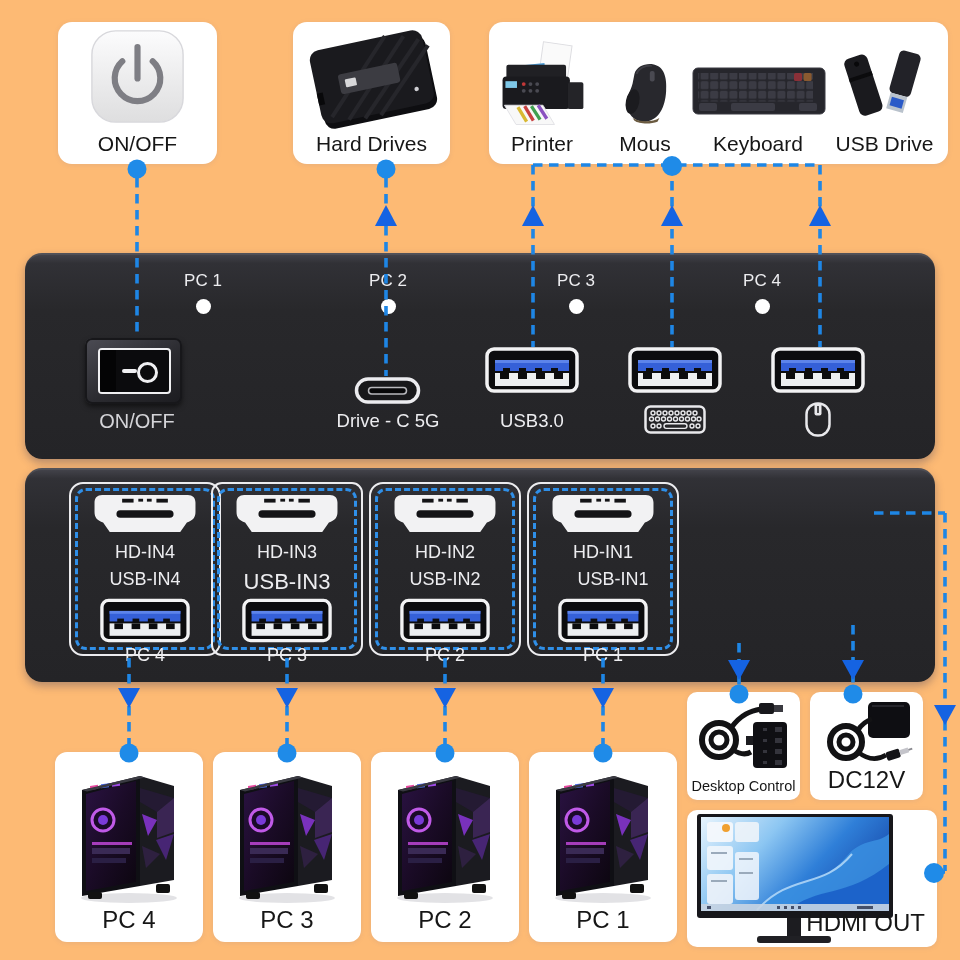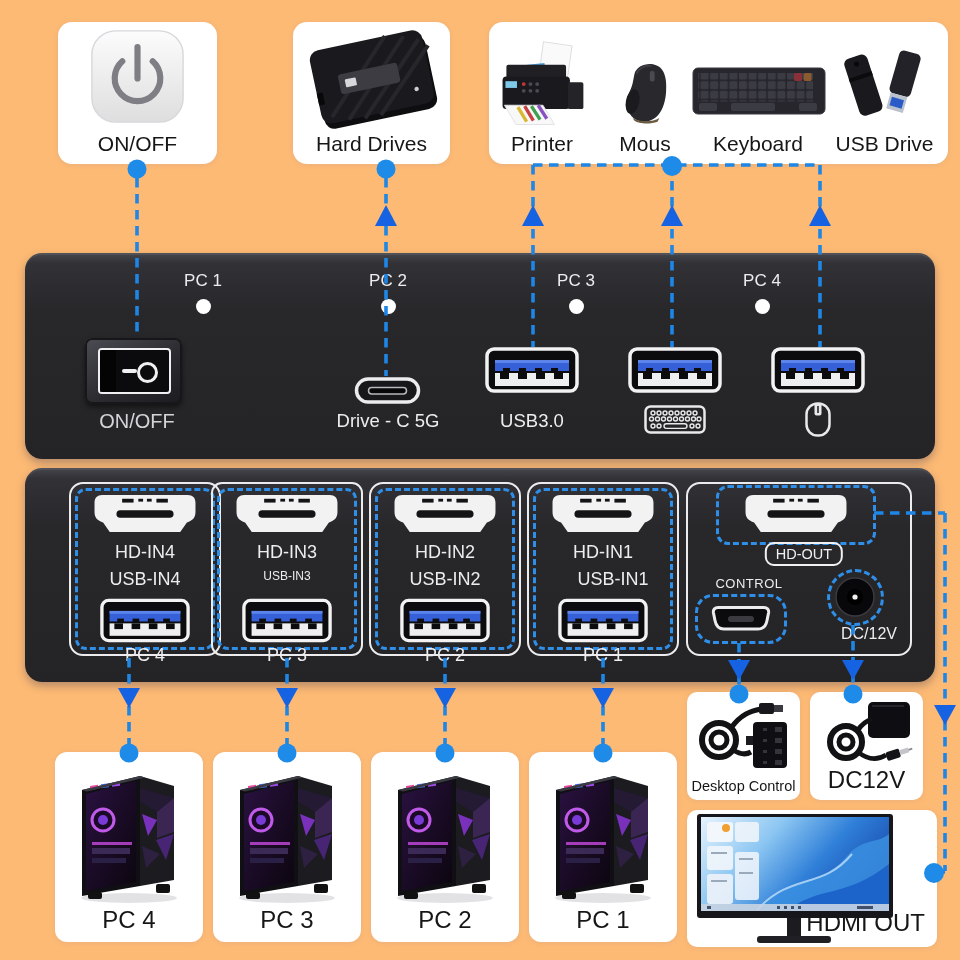--- a/index.html
+++ b/index.html
@@ -272,21 +272,21 @@
         </svg>
       <div class="plabel" style="left:74px;top:161px;font-size:18px;">PC 4</div>
     </div>
 
     <div class="pgroup" style="left:186px;border-radius:11px;">
       <div class="pgroup-dash"></div>
       <svg class="abs" style="left:21px;top:10px;" width="106" height="40">
           <use href="#sym-hdmiport"></use>
         </svg>
       <div class="plabel" style="left:74px;top:58px;font-size:18px;">HD-IN3</div>
-      <div class="plabel" style="left:74px;top:85px;font-size:12px;">USB-IN3</div>
+      <div class="plabel" style="left:74px;top:85px;font-size:22px;">USB-IN3</div>
       <svg class="abs" style="left:29px;top:114px;" width="90" height="45">
           <use href="#sym-usbport"></use>
         </svg>
       <div class="plabel" style="left:74px;top:161px;font-size:18px;">PC 3</div>
     </div>
 
     <div class="pgroup" style="left:344px;">
       <div class="pgroup-dash"></div>
       <svg class="abs" style="left:21px;top:10px;" width="106" height="40">
           <use href="#sym-hdmiport"></use>
@@ -305,40 +305,20 @@
           <use href="#sym-hdmiport"></use>
         </svg>
       <div class="plabel" style="left:74px;top:58px;font-size:18px;">HD-IN1</div>
       <div class="plabel" style="left:84px;top:85px;font-size:18px;">USB-IN1</div>
       <svg class="abs" style="left:29px;top:114px;" width="90" height="45">
           <use href="#sym-usbport"></use>
         </svg>
       <div class="plabel" style="left:74px;top:161px;font-size:18px;">PC 1</div>
     </div>
 
-    <div class="pgroup" style="left:661px;width:226px;">
-      <div class="dash-box" style="left:28px;top:1px;width:160px;height:60px;border-radius:12px;"></div>
-      <svg class="abs" style="left:56px;top:10px;" width="104" height="40">
-          <use href="#sym-hdmiport"></use>
-        </svg>
-      <div class="hdout-box" style="left:116px;top:58px;">HD-OUT</div>
-      <div class="plabel" style="left:61px;top:92px;font-size:13px;letter-spacing:.5px;">CONTROL</div>
-      <div class="dash-box" style="left:7px;top:110px;width:92px;height:50px;border-radius:18px;"></div>
-      <svg class="abs" style="left:22px;top:121px;" width="62" height="27" viewBox="0 0 62 27">
-        <path d="M8,2.5 h46 c3,0 5,2 4.6,5 l-1.6,8 c-0.9,5 -4,8.5 -9,8.5 h-34 c-5,0 -8.1,-3.5 -9,-8.5 l-1.6,-8 c-0.4,-3 1.6,-5 4.6,-5 z" fill="#0b0b0d" stroke="#ececef" stroke-width="3"></path>
-        <rect x="18" y="11" width="26" height="6" rx="3" fill="#3a3a40"></rect>
-      </svg>
-      <div class="dash-box" style="left:139px;top:85px;width:57px;height:57px;border-radius:50%;"></div>
-      <svg class="abs" style="left:146px;top:92px;" width="42" height="42" viewBox="0 0 42 42">
-        <circle cx="21" cy="21" r="19" fill="#08080a" stroke="#3a3a40" stroke-width="1.5"></circle>
-        <circle cx="21" cy="21" r="8" fill="#000"></circle>
-        <circle cx="21" cy="21" r="2.6" fill="#f0f0f2"></circle>
-      </svg>
-      <div class="plabel" style="left:181px;top:141px;font-size:16px;">DC/12V</div>
-    </div>
   </div>
 
   <div class="card" style="left:55px;top:752px;width:148px;height:190px;border-radius:12px;">
     <svg class="abs" style="left:13px;top:16px;" width="122" height="136">
         <use href="#sym-tower"></use>
       </svg>
     <div class="card-label" style="font-size:24px;">PC 4</div>
   </div>
   <div class="card" style="left:213px;top:752px;width:148px;height:190px;border-radius:12px;">
     <svg class="abs" style="left:13px;top:16px;" width="122" height="136">

